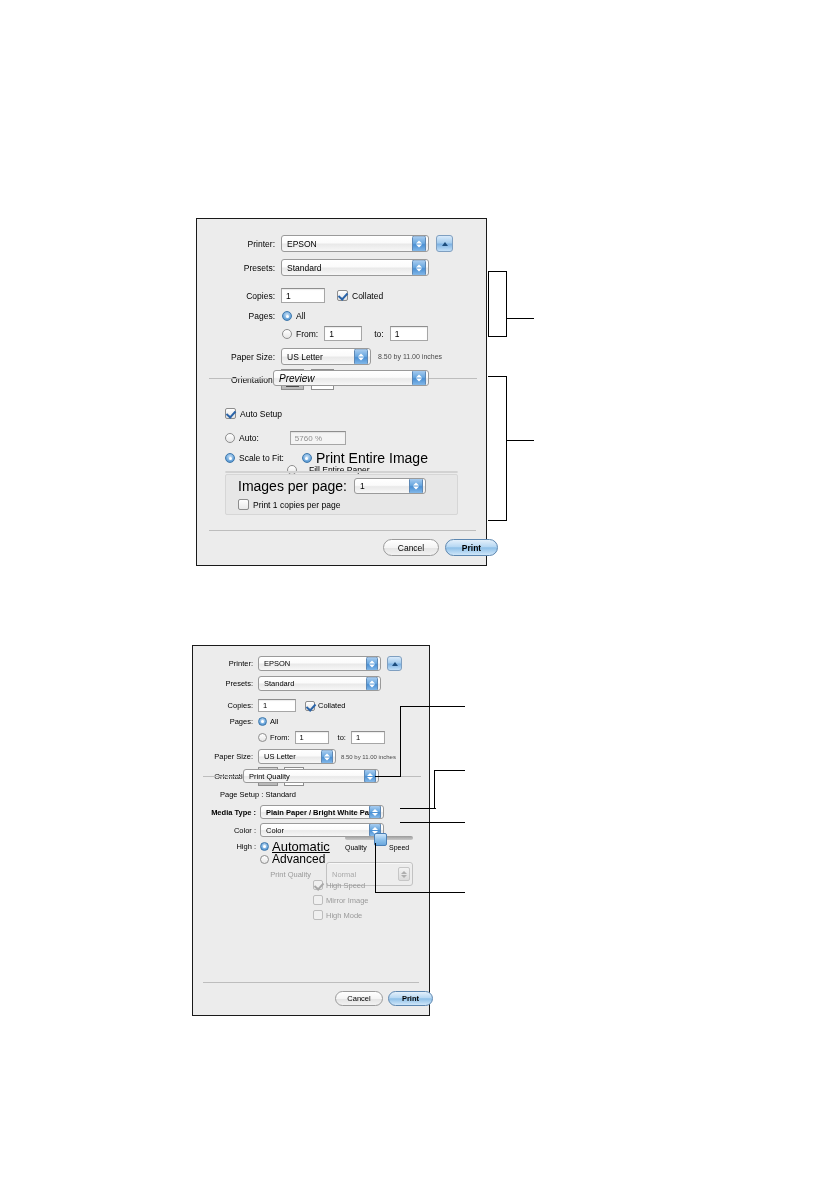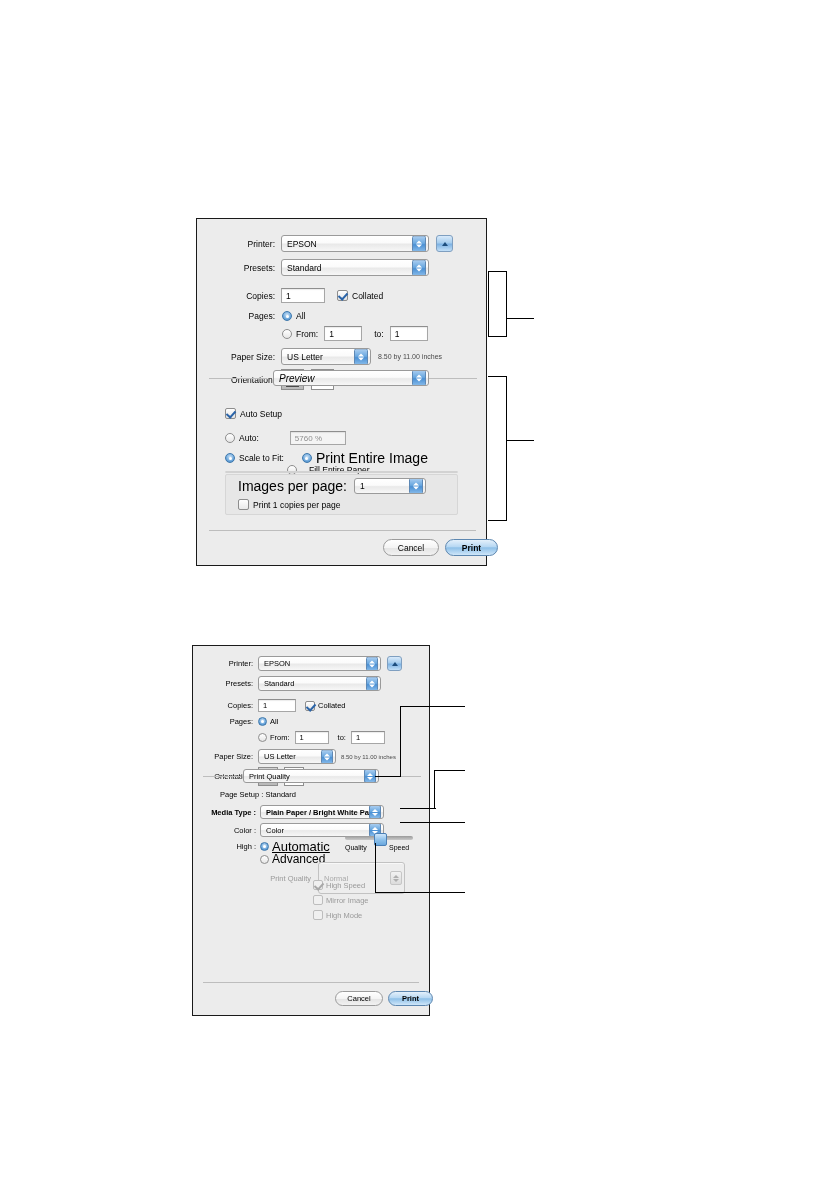--- a/index.html
+++ b/index.html
@@ -425,21 +425,21 @@
 
       <div class="slider" style="left:152px;top:186px;width:68px;height:12px;">
         <span class="track"></span>
         <span class="knob" style="left:29px;"></span>
       </div>
       <div style="position:absolute;left:152px;top:198px;font-size:7px;">Quality</div>
       <div style="position:absolute;left:196px;top:198px;font-size:7px;">Speed</div>
 
       <div class="row" style="left:0;top:216px;width:100%;">
         <span class="lbl lbl-s2 dim-text" style="width:118px;">Print Quality</span>
-        <span class="popup disabled" style="margin-left:7px;width:87px;height:32px;font-size:7.5px;">
+        <span class="popup disabled" style="margin-left:15px;width:87px;height:24px;font-size:7.5px;">
           <span class="ptext">Normal</span>
           <span class="parrows" style="width:10px;height:12px;">
               <i class="up"></i>
               <i class="dn"></i>
             </span>
         </span>
       </div>
 
       <div class="row" style="left:120px;top:234px;">
         <span class="cb on dis" style="width:10px;height:10px;"></span>

